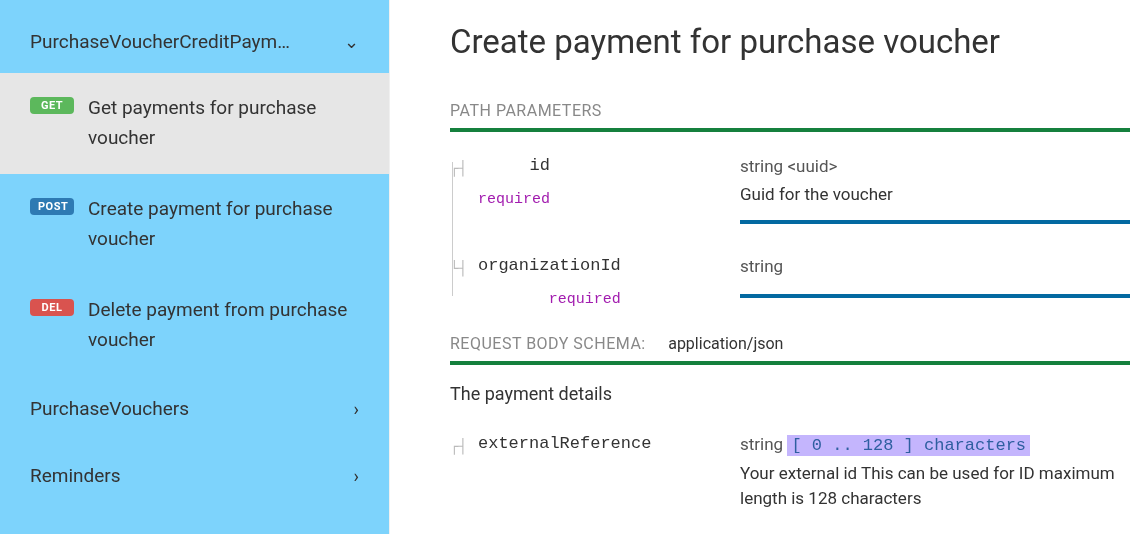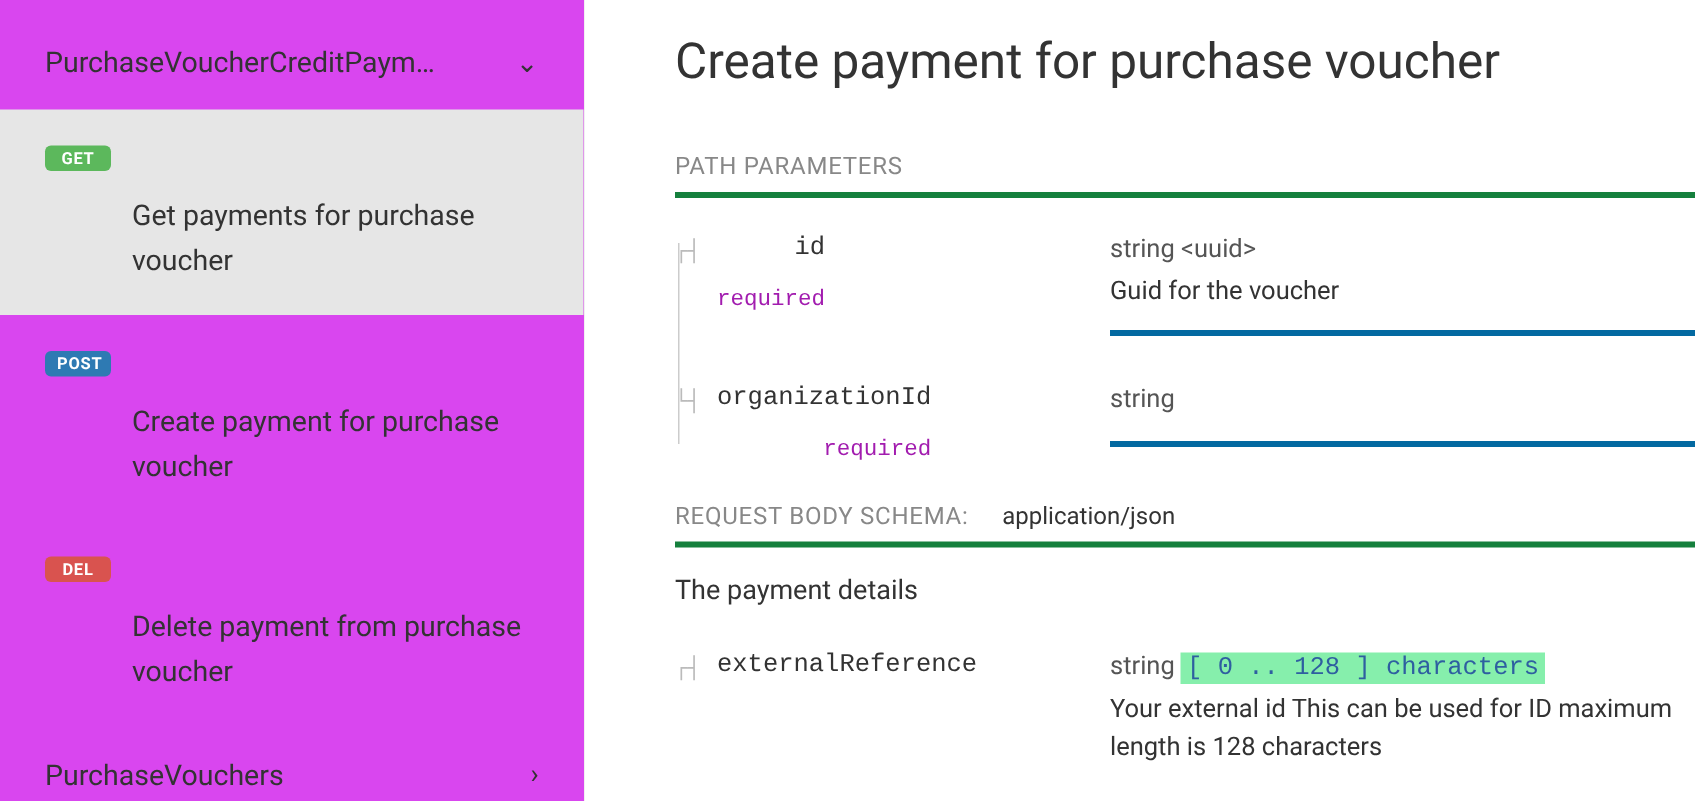--- a/index.html
+++ b/index.html
@@ -7,21 +7,21 @@
   font-family: -apple-system, BlinkMacSystemFont, "Segoe UI", Roboto, "Helvetica Neue", Arial, sans-serif;
   color: #333;
   display: flex;
   width: 1130px;
   height: 534px;
   overflow: hidden;
   background: #fff;
 }
 .sidebar {
   width: 390px;
-  background: #d946ef;
+  background: #7dd3fc;
   position: relative;
   border-right: 1px solid #f0f0f0;
   overflow-y: auto;
 }
 .sidebar::-webkit-scrollbar { width: 8px; }
 .sidebar::-webkit-scrollbar-thumb { background: #ccc; border-radius: 4px; }
 .sidebar-group-header {
   display: flex;
   align-items: center;
   justify-content: space-between;
@@ -63,21 +63,20 @@
   min-width: 44px;
   text-align: center;
 }
 .badge-get { background: #5cb85c; }
 .badge-post { background: #2e7ab3; }
 .badge-del { background: #d9534f; }
 .sidebar-item .item-label {
   font-size: 19px;
   color: #333;
   line-height: 1.6;
-  margin-top: 36px;
 }
 .sidebar-simple {
   display: flex;
   align-items: center;
   justify-content: space-between;
   padding: 22px 30px;
   font-size: 19px;
   color: #333;
   cursor: pointer;
 }
@@ -141,21 +140,21 @@
   border-bottom: 4px solid #0369a1;
 }
 .param-type {
   font-size: 17px;
   color: #555;
   margin-bottom: 6px;
 }
 .param-type .constraint {
   font-family: "Courier New", monospace;
   color: #2e5fa0;
-  background: #86efac;
+  background: #c4b5fd;
   padding: 1px 4px;
 }
 .param-desc {
   font-size: 17px;
   color: #333;
   line-height: 1.5;
 }
 .body-desc {
   font-size: 18px;
   color: #333;

